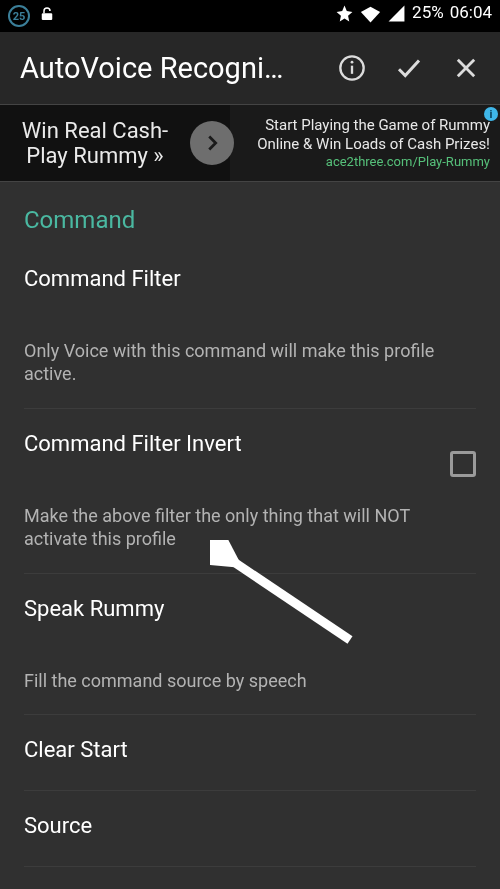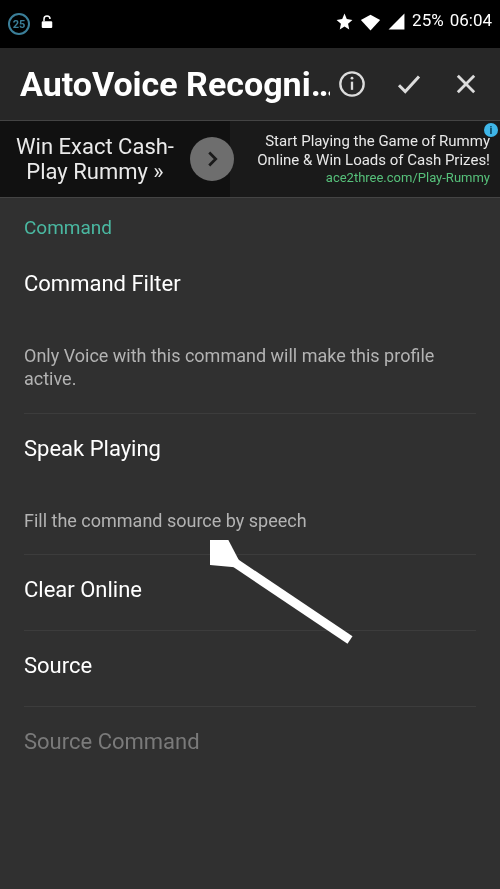--- a/index.html
+++ b/index.html
@@ -5,21 +5,21 @@
   * { margin: 0; padding: 0; box-sizing: border-box; }
   html, body { width: 500px; height: 889px; overflow: hidden; }
   body {
     background: #303030;
     font-family: Roboto, "Helvetica Neue", Arial, sans-serif;
     color: #ffffff;
     position: relative;
   }
   
   .status-bar {
-    height: 48px;
+    height: 32px;
     background: #000000;
     display: flex;
     align-items: center;
     justify-content: space-between;
     padding: 0 8px;
     font-size: 17px;
     font-weight: 400;
   }
   .status-left { display: flex; align-items: center; gap: 8px; }
   .status-right { display: flex; align-items: flex-start; gap: 6px; }
@@ -35,22 +35,22 @@
   
   .app-bar {
     height: 72px;
     display: flex;
     align-items: center;
     padding: 0 8px 0 20px;
     background: #272727;
   }
   .app-bar-title {
     flex: 1;
-    font-size: 34px;
-    font-weight: 700;
+    font-size: 29px;
+    font-weight: 400;
     color: #ffffff;
     white-space: nowrap;
     overflow: hidden;
   }
   .app-bar-actions {
     display: flex;
     align-items: center;
     gap: 28px;
     padding-right: 12px;
     padding-left: 8px;
@@ -96,22 +96,22 @@
     border-radius: 50%;
     background: #3fb6e8;
     color: #083a52;
     font-size: 11px; font-weight: 700;
     display: flex; align-items: center; justify-content: center;
   }
   
   .list { padding: 0 24px; }
   .section-header {
     color: #4ab8a1;
-    font-size: 19px;
-    padding: 18px 0 10px 0;
+    font-size: 24px;
+    padding: 24px 0 10px 0;
   }
   .item {
     padding: 22px 0;
     border-bottom: 1px solid #3c3c3c;
     display: flex;
     align-items: flex-start;
     gap: 16px;
   }
   .item:last-child { border-bottom: none; }
   .item-text { flex: 1; }
@@ -198,21 +198,21 @@
       <svg width="28" height="28" viewBox="0 0 24 24" fill="none" stroke="#dcdcdc" stroke-width="2.4">
           <line x1="5" y1="5" x2="19" y2="19"></line>
           <line x1="19" y1="5" x2="5" y2="19"></line>
         </svg>
     </div>
   </div>
 </div>
 
 <div class="ad-banner">
   <div class="ad-left">
-    <div>Win Exact Cash-</div>
+    <div>Win Real Cash-</div>
     <div>Play Rummy »</div>
   </div>
   <div class="ad-circle">
     <svg width="22" height="22" viewBox="0 0 24 24" fill="none" stroke="#1a1a1a" stroke-width="3">
         <polyline points="9,5 16,12 9,19"></polyline>
       </svg>
   </div>
   <div class="ad-right">
     <div>Start Playing the Game of Rummy</div>
     <div>Online &amp; Win Loads of Cash Prizes!</div>
@@ -224,31 +224,40 @@
 <div class="list">
   <div class="section-header">Command</div>
 
   <div class="item">
     <div class="item-text">
       <div class="item-title">Command Filter</div>
       <div class="item-sub">Only Voice with this command will make this profile active.</div>
     </div>
   </div>
 
-
-  <div class="item">
-    <div class="item-text">
-      <div class="item-title">Speak Playing</div>
+  <div class="item">
+    <div class="item-text">
+      <div class="item-title">Command Filter Invert</div>
+      <div class="item-sub">Make the above filter the only thing that will NOT activate this profile</div>
+    </div>
+    <div class="item-checkbox">
+      <div class="checkbox"></div>
+    </div>
+  </div>
+
+  <div class="item">
+    <div class="item-text">
+      <div class="item-title">Speak Rummy</div>
       <div class="item-sub">Fill the command source by speech</div>
     </div>
   </div>
 
   <div class="item">
     <div class="item-text">
-      <div class="item-title">Clear Online</div>
+      <div class="item-title">Clear Start</div>
     </div>
   </div>
 
   <div class="item">
     <div class="item-text">
       <div class="item-title">Source</div>
     </div>
   </div>
 
   <div class="item item-disabled">

